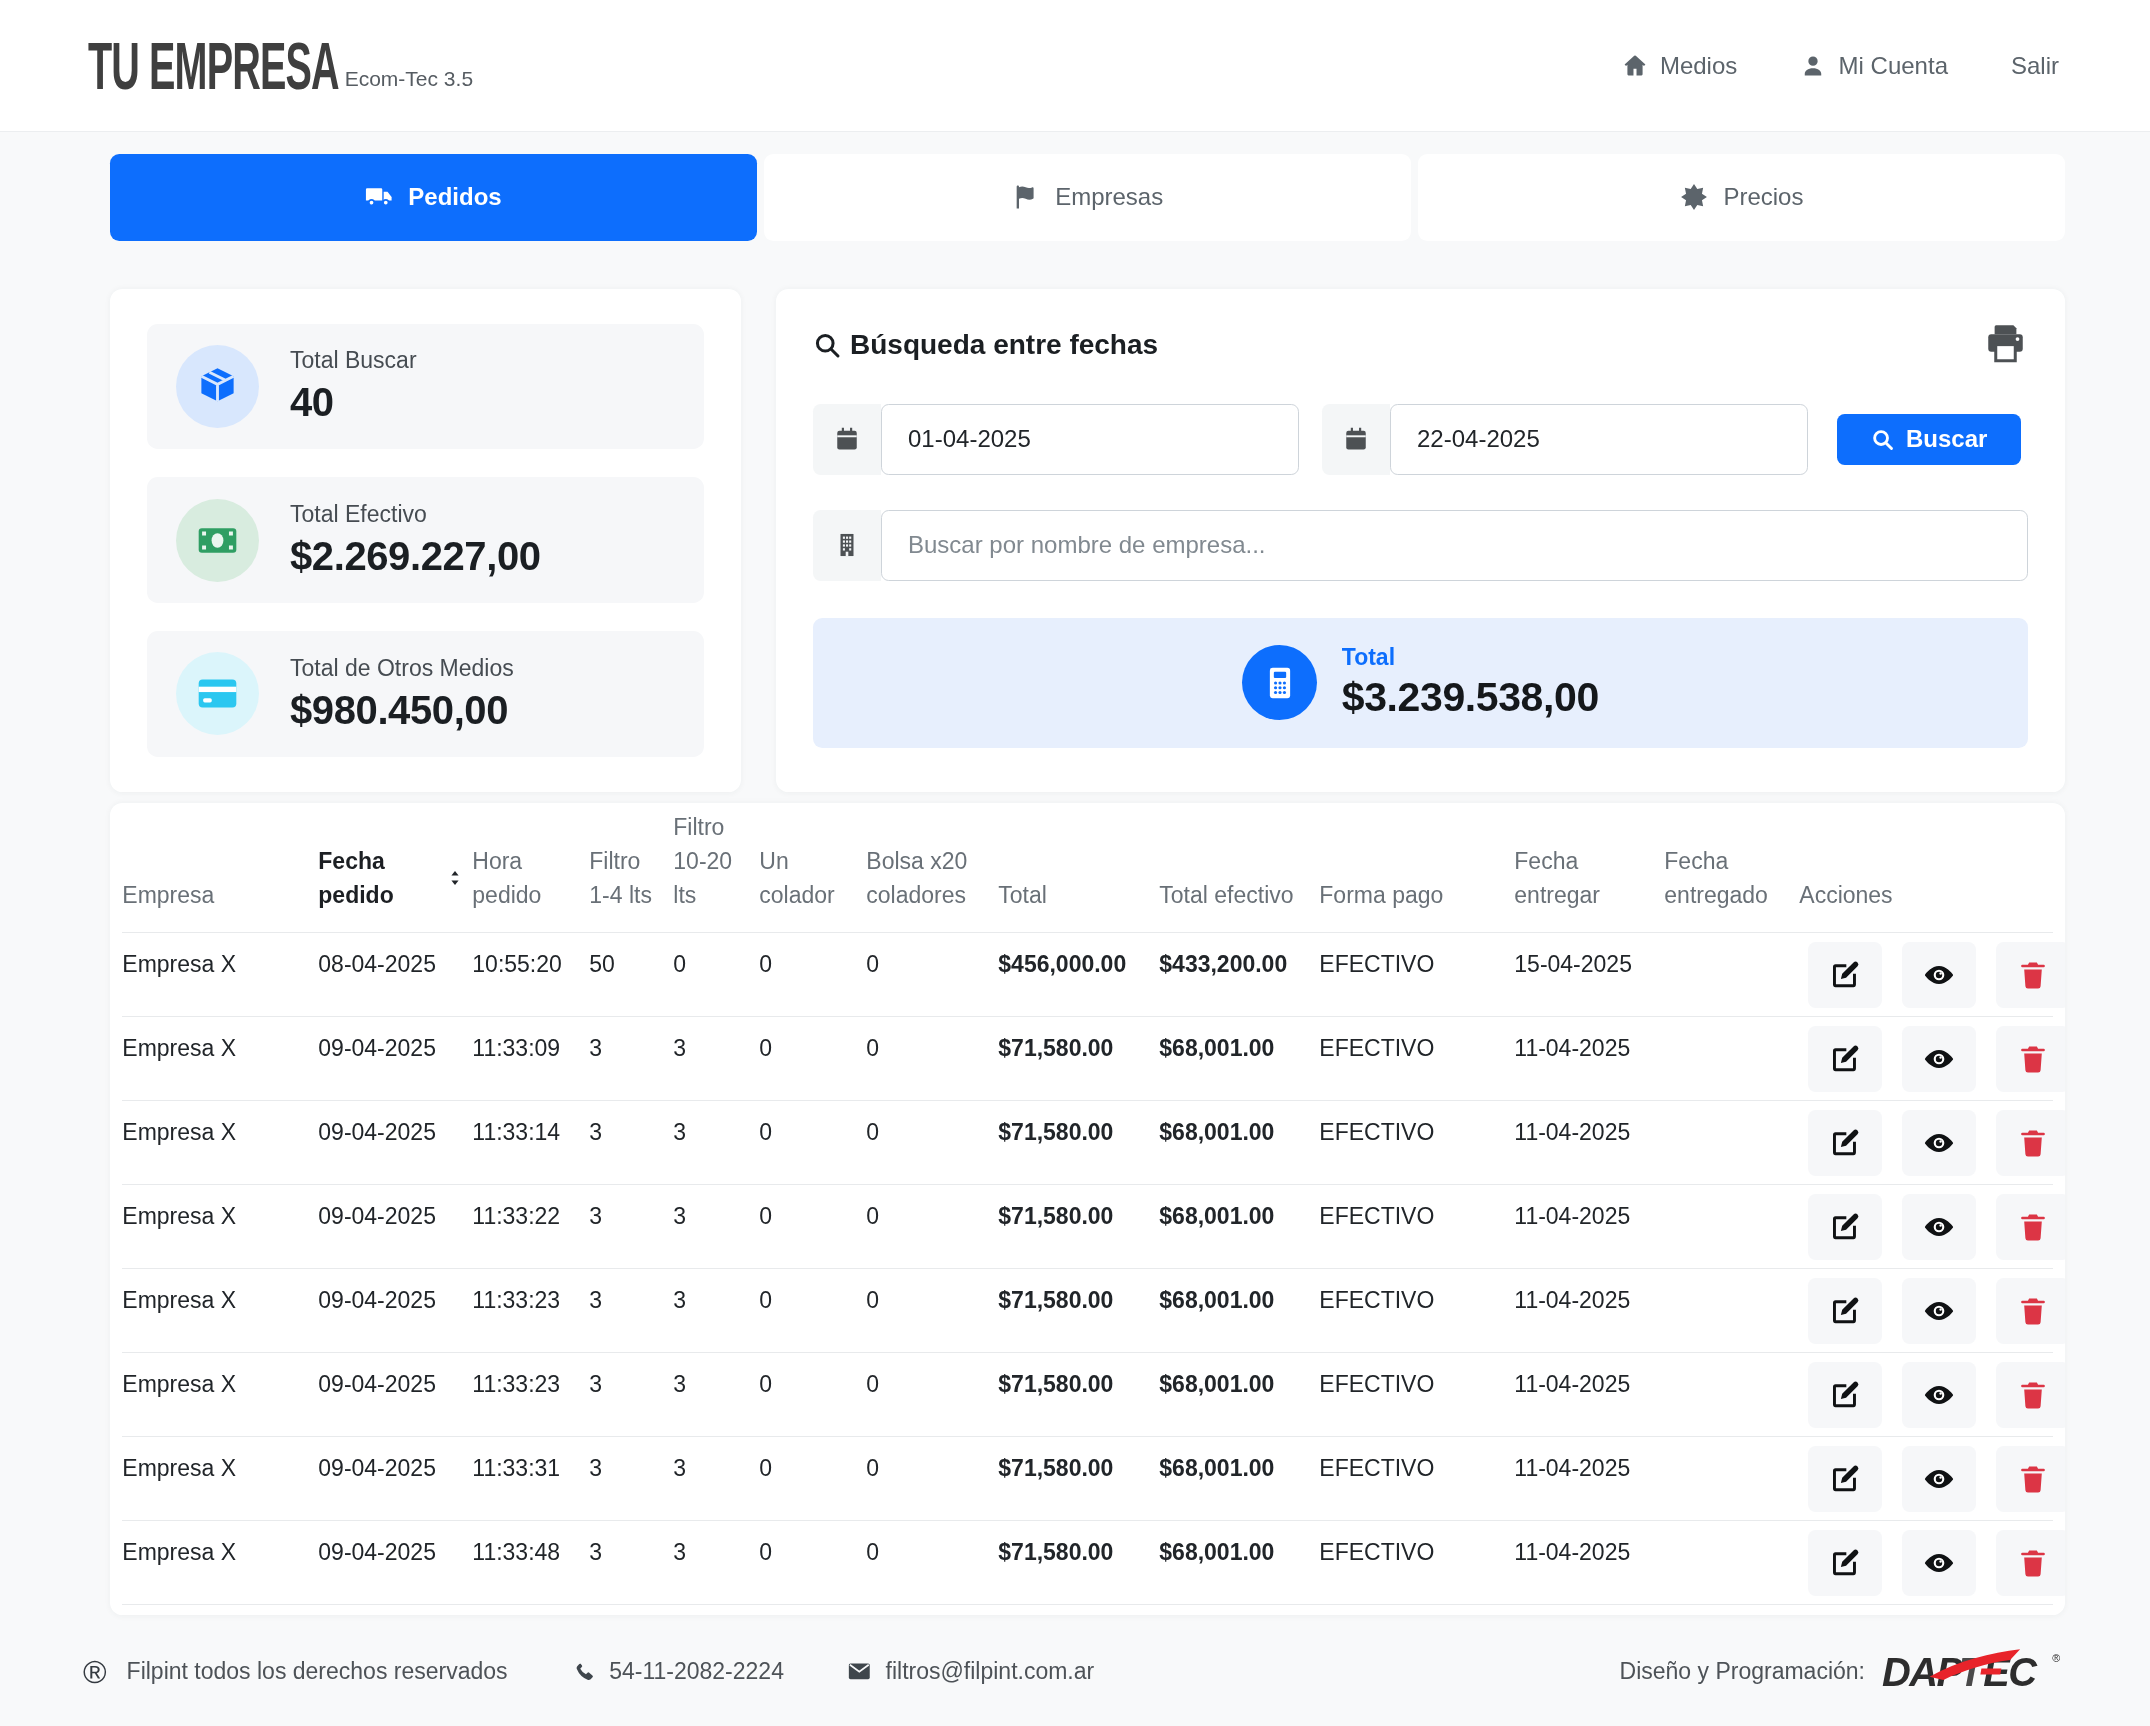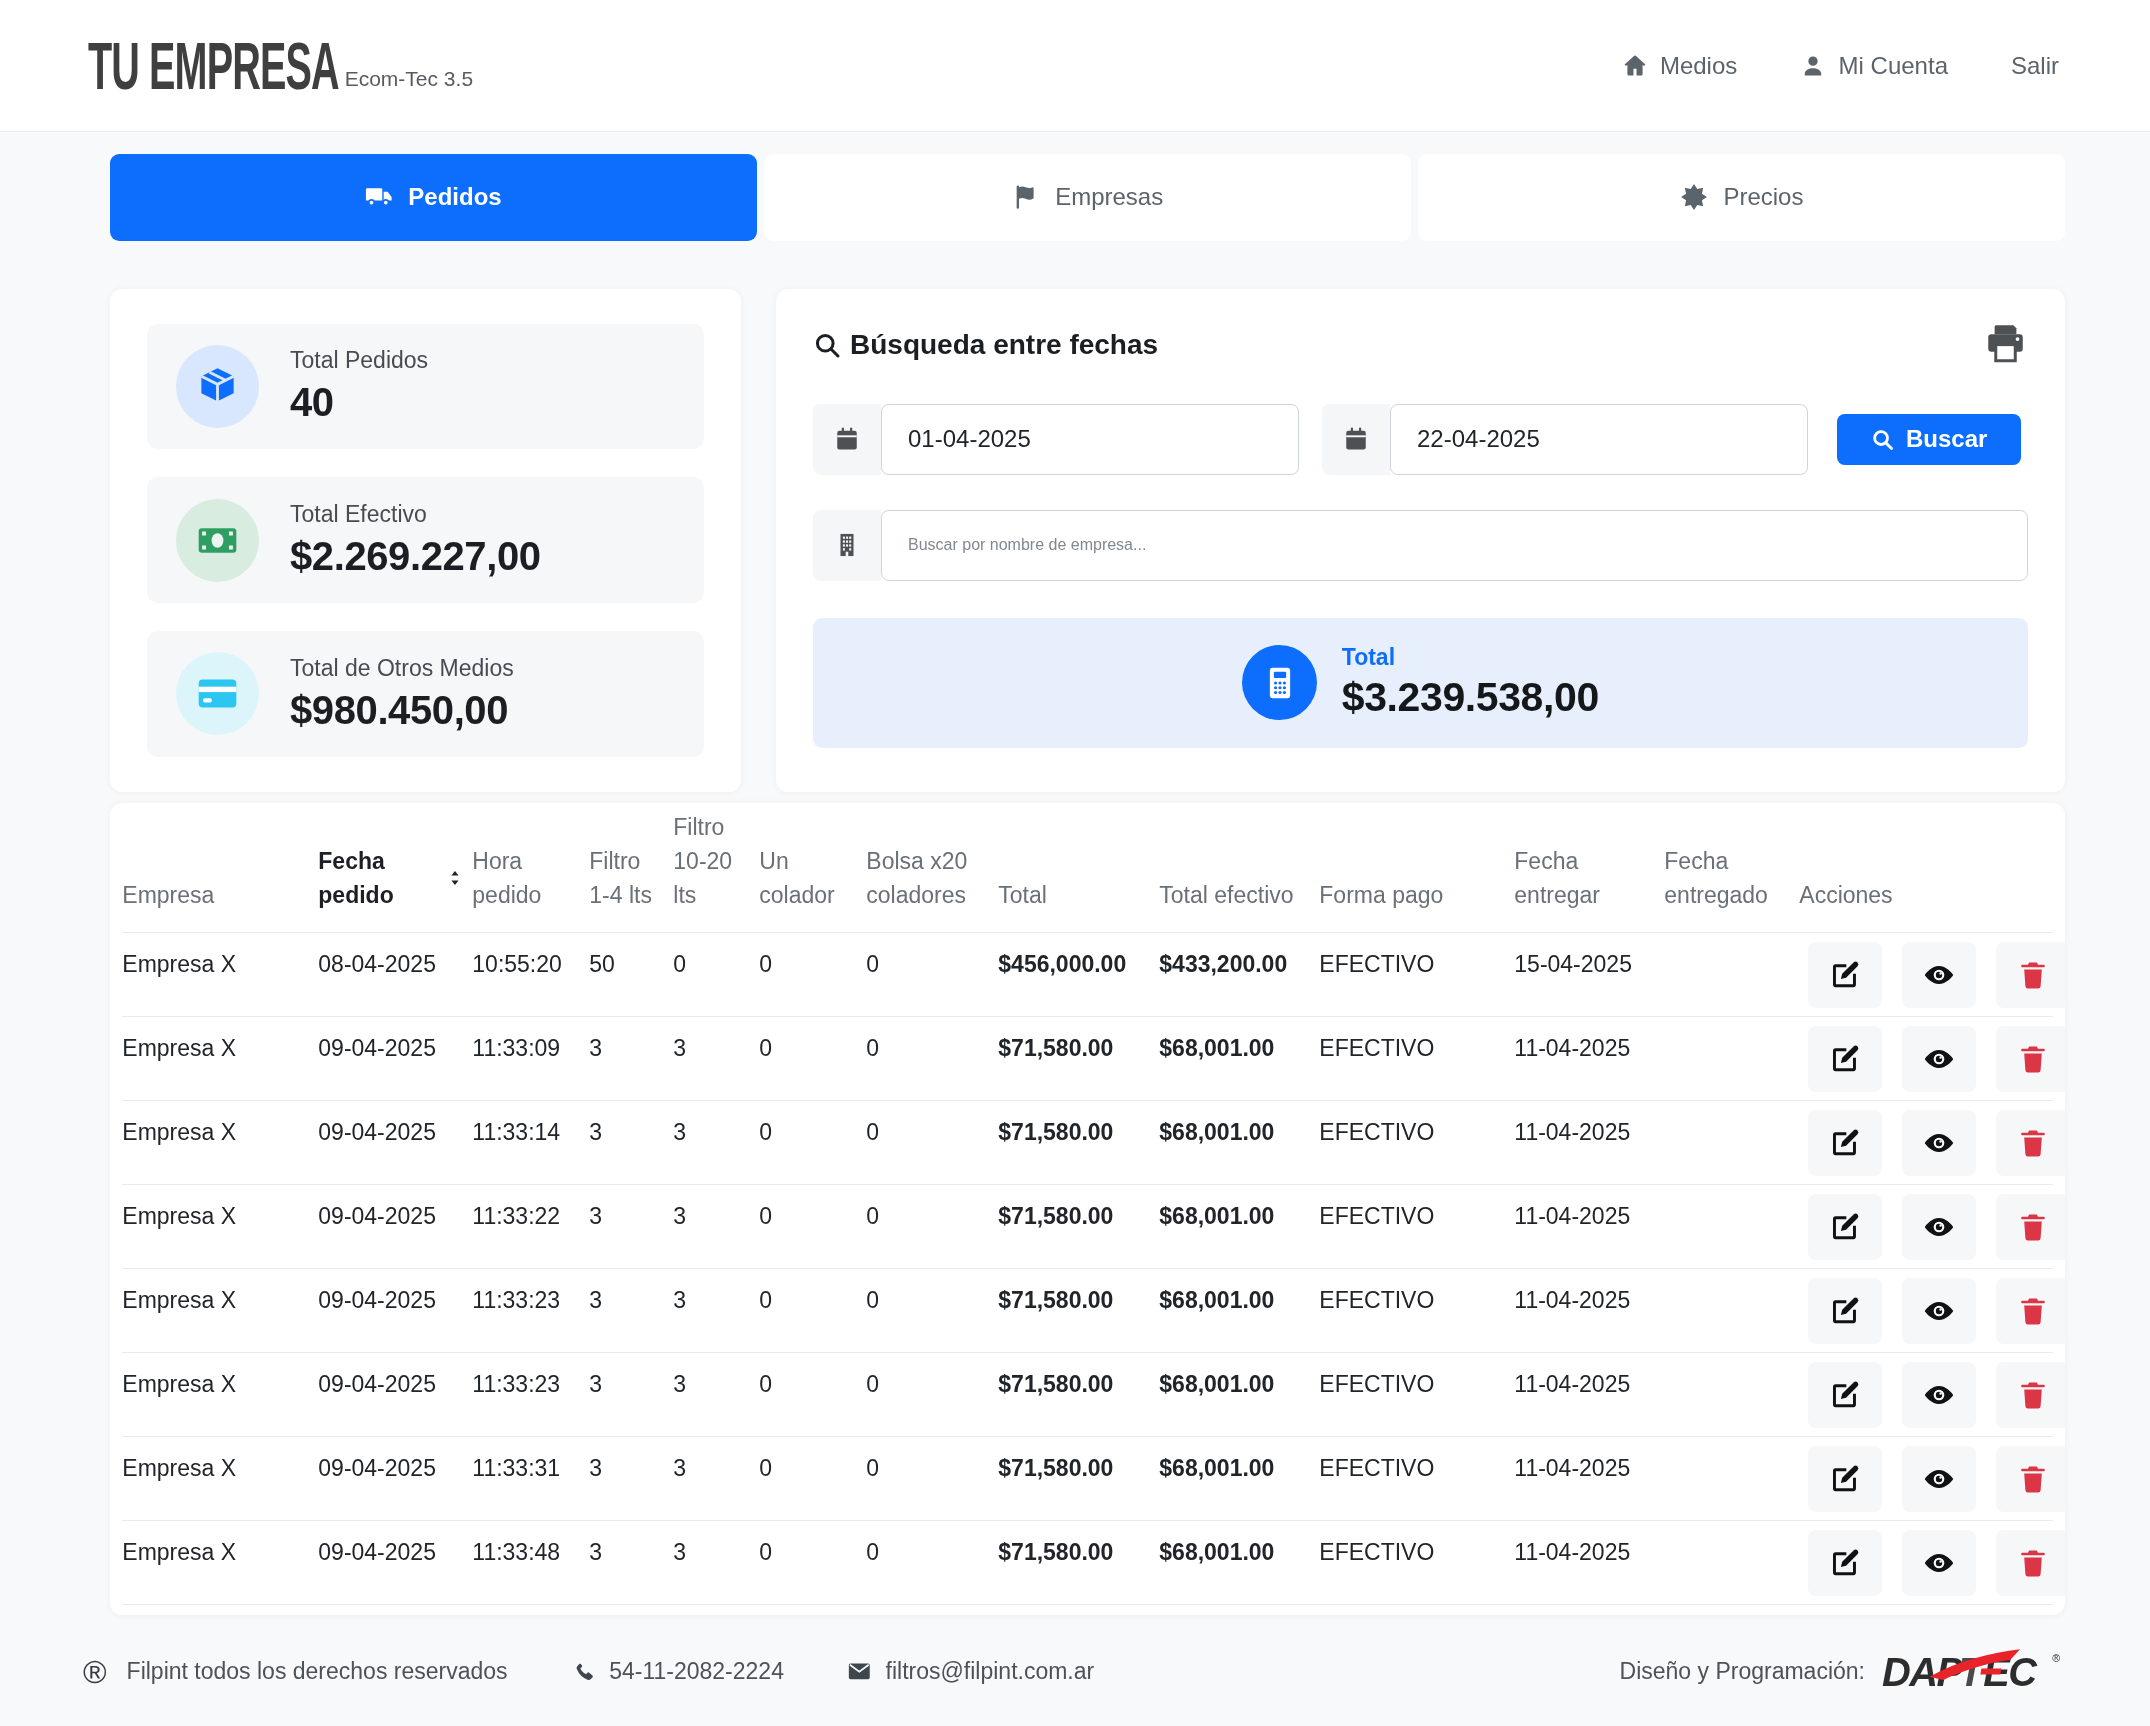--- a/index.html
+++ b/index.html
@@ -60,21 +60,21 @@
   .igroup-ico svg { width:26px; height:26px; fill:#4d5154; }
   .input-group input { width:418px; border:1.5px solid #ced4da; border-radius:7.7px;
                        font-size:24px; color:#212529; padding:0 26px; outline:none; font-family:inherit; }
   .gap30 { width:23px; }
   .buscar-btn { margin-left:29px; width:184px; height:51px; background:#0d6efd; color:#fff;
                 border:none; border-radius:7.7px; font-size:24px; font-weight:600; font-family:inherit;
                 display:flex; align-items:center; justify-content:center; gap:12.3px; cursor:pointer; }
   .buscar-btn svg { width:23px; height:23px; stroke:#fff; }
 
   .company-row { display:flex; margin-top:35px; height:71px; }
-  .company-row input { flex:1; border:1.5px solid #ced4da; border-radius:7.7px; font-size:16px;
+  .company-row input { flex:1; border:1.5px solid #ced4da; border-radius:7.7px; font-size:24px;
                        padding:0 26px; outline:none; color:#212529; font-family:inherit; }
   .company-row input::placeholder { color:#818990; }
 
   .total-banner { margin-top:37px; height:130px; background:#e7effd; border-radius:9.2px;
                   display:flex; align-items:center; justify-content:center; gap:24.6px; }
   .calc-circle { width:75px; height:75px; border-radius:50%; background:#0d6efd;
                  display:flex; align-items:center; justify-content:center; }
   .calc-circle svg { width:38px; height:38px; }
   .total-label { font-size:23px; font-weight:700; color:#0d6efd; }
   .total-value { font-size:41px; font-weight:700; color:#15181b; margin-top:3.1px; letter-spacing:-0.4px; }
@@ -163,21 +163,21 @@
 
     <section class="card stats-card">
       <div class="stat-box">
         <div class="stat-ico ico-blue">
           <svg viewBox="0 0 24 24">
               <path fill="#0d6efd" d="M12 1.8 21 6.3v9.4L12 20.2 3 15.7V6.3z"></path>
               <path fill="none" stroke="#d8e7fd" stroke-width="1.6" d="M3 6.3 12 10.8 21 6.3M12 10.8V20.2M7.5 4.05l9 4.5"></path>
             </svg>
         </div>
         <div class="stat-text">
-          <div class="stat-label">Total Pedidos</div>
+          <div class="stat-label">Total Buscar</div>
           <div class="stat-value">40</div>
         </div>
       </div>
       <div class="stat-box">
         <div class="stat-ico ico-green">
           <svg viewBox="0 0 24 24">
               <rect x="1.5" y="5.2" width="21" height="13.6" rx="1.8" fill="#2f9e63"></rect>
               <ellipse cx="12" cy="12" rx="3.3" ry="4.1" fill="#eaf6ef"></ellipse>
               <path fill="#eaf6ef" d="M3.4 7h2.2v2.2H3.4zM18.4 7h2.2v2.2h-2.2zM3.4 14.8h2.2V17H3.4zM18.4 14.8h2.2V17h-2.2z"></path>
             </svg>

